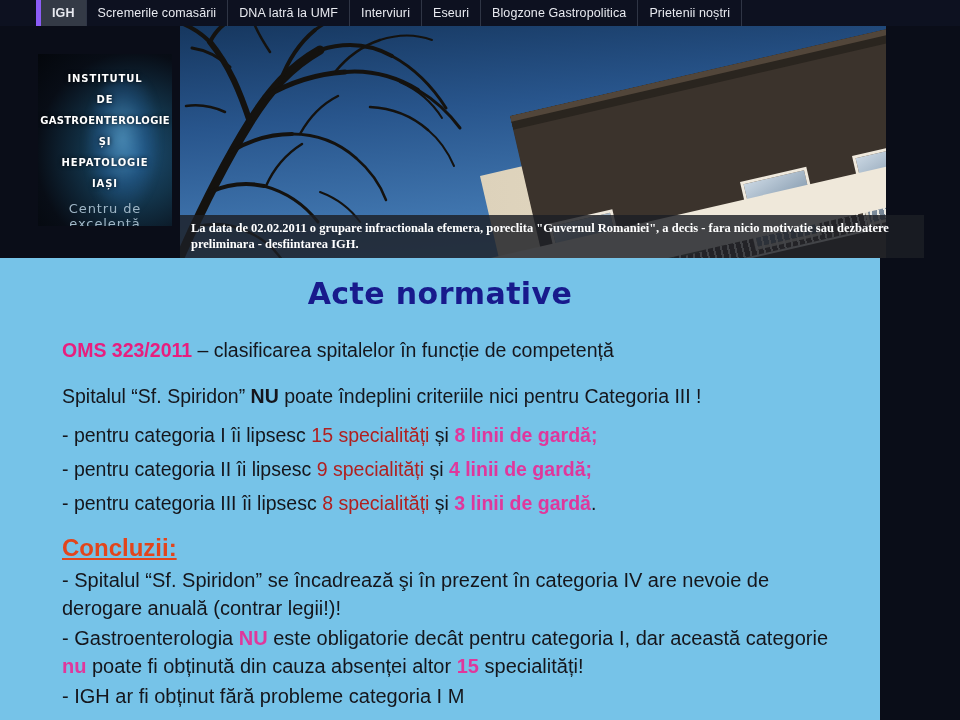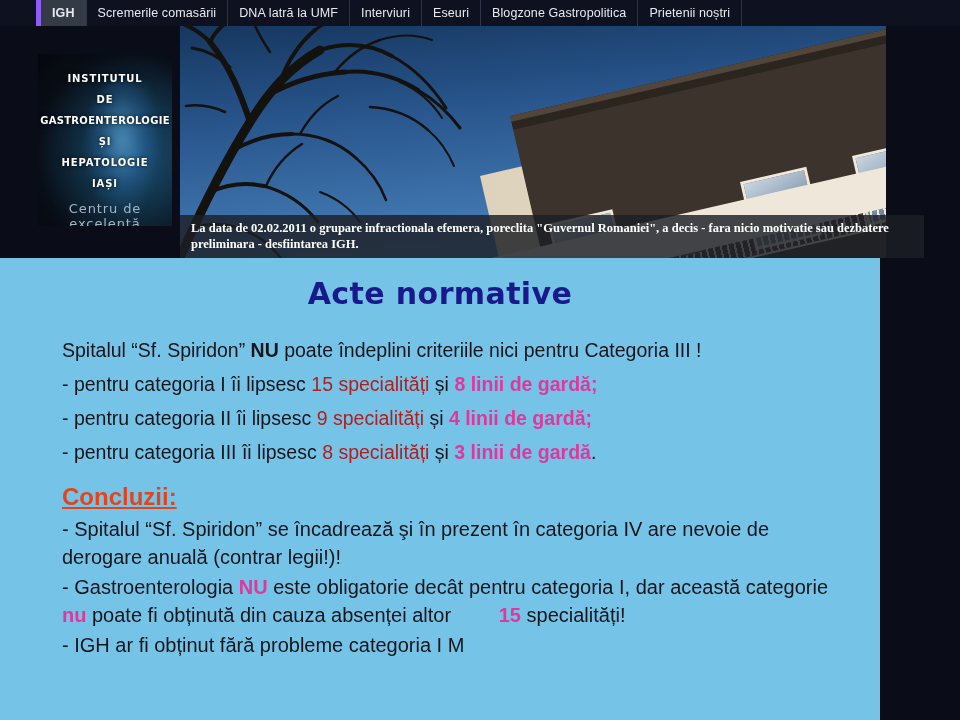--- a/index.html
+++ b/index.html
@@ -221,23 +221,23 @@
     color: #15161c;
     font-family: "Liberation Sans", sans-serif;
     font-size: 19.5px;
     line-height: 34px;
     white-space: nowrap;
   }
   .oms-line { margin-bottom: 12px; }
   .b { font-weight: bold; }
   .pink-b { color: #e81e7e; font-weight: bold; }
   .magenta { color: #e0379c; font-weight: bold; }
-  .magenta-b { color: #e0379c; font-weight: bold; margin-left: 42px; }
+  .magenta-b { color: #e0379c; font-weight: bold; }
   .darkred { color: #b02020; }
-  .spirit-line { }
+  .spirit-line { margin-bottom: 5px; }
   #concluzii {
     color: #e2451c;
     font-family: "Liberation Sans", sans-serif;
     font-weight: bold;
     font-size: 24px;
     text-decoration: underline;
     margin: 14px 0 4px 0;
     display: inline-block;
   }
   .concl-body {
@@ -346,20 +346,23 @@
         <div class="excel">Centru de excelență</div>
       </div>
     </div>
 
   </div>
 
   <div id="content">
 
     <div id="slide-title">Acte normative</div>
 
+    <div class="line oms-line">
+      <span class="pink-b">OMS 323/2011</span><span> – clasificarea spitalelor în funcție de competență</span>
+    </div>
 
     <div class="line spirit-line">
       <span>Spitalul “Sf. Spiridon” </span><span class="b">NU</span><span> poate îndeplini criteriile nici pentru Categoria III !</span>
     </div>
 
     <div class="line">
       <span>- pentru categoria I îi lipsesc </span><span class="darkred">15 specialități</span><span> și </span><span class="magenta">8 linii de gardă</span><span class="magenta">;</span>
     </div>
 
     <div class="line">

